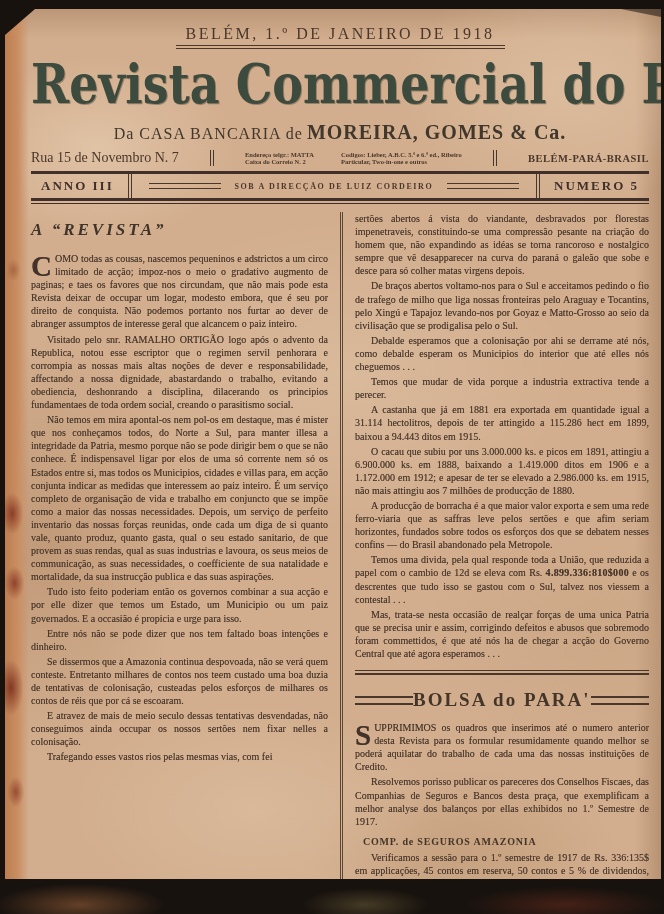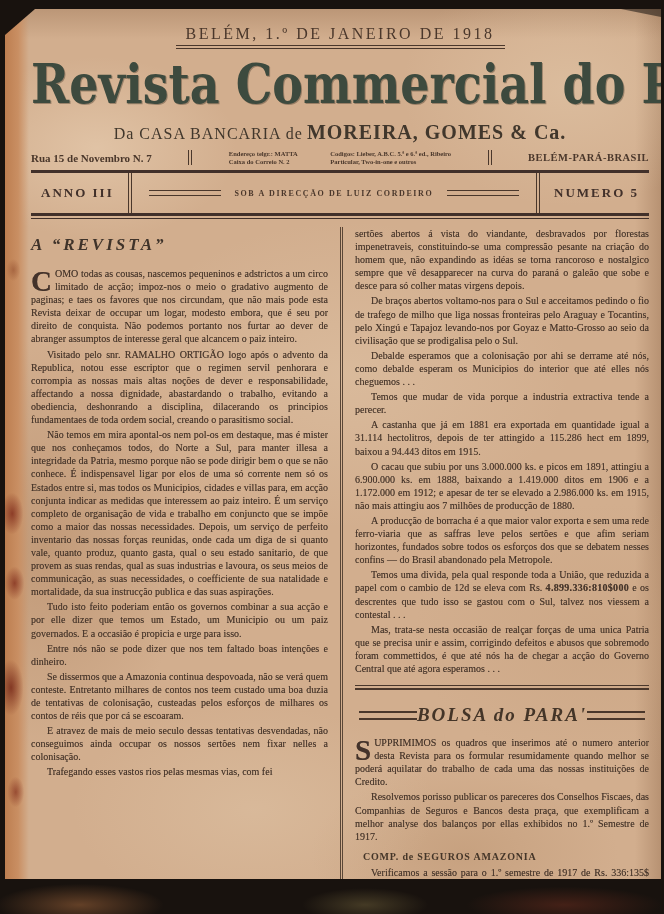--- a/index.html
+++ b/index.html
@@ -43,47 +43,47 @@
     color:#4a372b;border-bottom:4px double #4a372b;padding:0 10px 2px;}
   .masthead{text-align:center;margin-top:8px;}
   .masthead span{display:inline-block;font-family:"DejaVu Serif",serif;font-weight:bold;
     font-size:46px;letter-spacing:0px;color:#3d4a3e;transform:scaleY(1.18);
     text-shadow:1px 1px 0 rgba(46,36,26,.35);white-space:nowrap;}
   .subline{text-align:center;margin-top:10px;color:#41372c;white-space:nowrap;}
   .subline .pre{font-weight:normal;font-size:16px;letter-spacing:1px;}
   .subline .co{font-weight:bold;font-size:20px;letter-spacing:1px;}
   .addr-row{display:flex;align-items:center;justify-content:space-between;margin-top:6px;
     color:#4a372b;}
-  .addr{font-weight:bold;font-size:11px;white-space:nowrap;}
+  .addr{font-weight:normal;font-size:14px;white-space:nowrap;}
   .tiny{font-size:6.5px;line-height:7.5px;font-weight:bold;white-space:nowrap;text-align:left;}
   .locale{font-weight:bold;font-size:10.5px;letter-spacing:.5px;white-space:nowrap;}
   .vbar{width:2px;align-self:stretch;border-left:1.5px solid #4a372b;border-right:1.5px solid #4a372b;margin:0 4px;}
   .rule-heavy{height:3px;background:#41302a;margin-top:5px;}
-  .anno-bar{display:flex;align-items:center;height:40px;}
+  .anno-bar{display:flex;align-items:center;height:24px;}
   .anno-cell{font-weight:bold;font-size:13px;letter-spacing:2px;color:#41302a;padding:0 10px;white-space:nowrap;}
   .dir-cell{flex:1;display:flex;align-items:center;justify-content:center;gap:14px;text-align:center;}
   .dir-text{font-size:8px;font-weight:bold;letter-spacing:1.6px;color:#4a372b;white-space:nowrap;}
   .dash-deco{width:72px;height:4px;border-top:1.5px solid #4a372b;border-bottom:1.5px solid #4a372b;}
   .rule-dbl{height:2px;border-top:3px solid #41302a;border-bottom:1px solid #41302a;}
 
   
   .cols{display:flex;margin-top:8px;}
   .col{width:50%;box-sizing:border-box;}
   .col-left{padding-right:12px;}
   .col-right{border-left:3px double #5a4636;padding-left:12px;}
   .art-title{font-style:italic;font-weight:bold;font-size:17px;
     letter-spacing:3px;color:#3f332a;margin:8px 0 12px;}
   .para{font-size:10px;line-height:13.1px;text-align:justify;text-indent:16px;
     margin:0 0 2px;color:#46352a;text-shadow:0 0 .6px rgba(70,53,42,.55);}
   .para.lead{text-indent:0;}
   .dropcap{float:left;font-size:29px;line-height:24px;font-weight:bold;padding:2px 3px 0 0;
     color:#43322a;}
   .amount{font-weight:bold;letter-spacing:.3px;}
   .sec-rule{height:2px;border-top:1px solid #4a372b;border-bottom:2px solid #4a372b;margin:10px 0 6px;}
-  .bolsa-head{display:flex;align-items:center;justify-content:center;margin:14px 0 10px;font-style:italic;}
+  .bolsa-head{display:flex;align-items:center;margin:14px 0 10px;}
   .bolsa-title{font-weight:bold;font-size:19px;letter-spacing:2px;color:#443528;white-space:nowrap;}
   .head-deco{width:58px;height:5px;border-top:2px solid #4a372b;border-bottom:2px solid #4a372b;}
   .subhead{font-weight:bold;font-size:10px;letter-spacing:.8px;color:#443528;
     margin:8px 0 4px;text-indent:8px;}
 </style>
 </head>
 <body>
 
 <div class="photo">
   <div class="paper">

